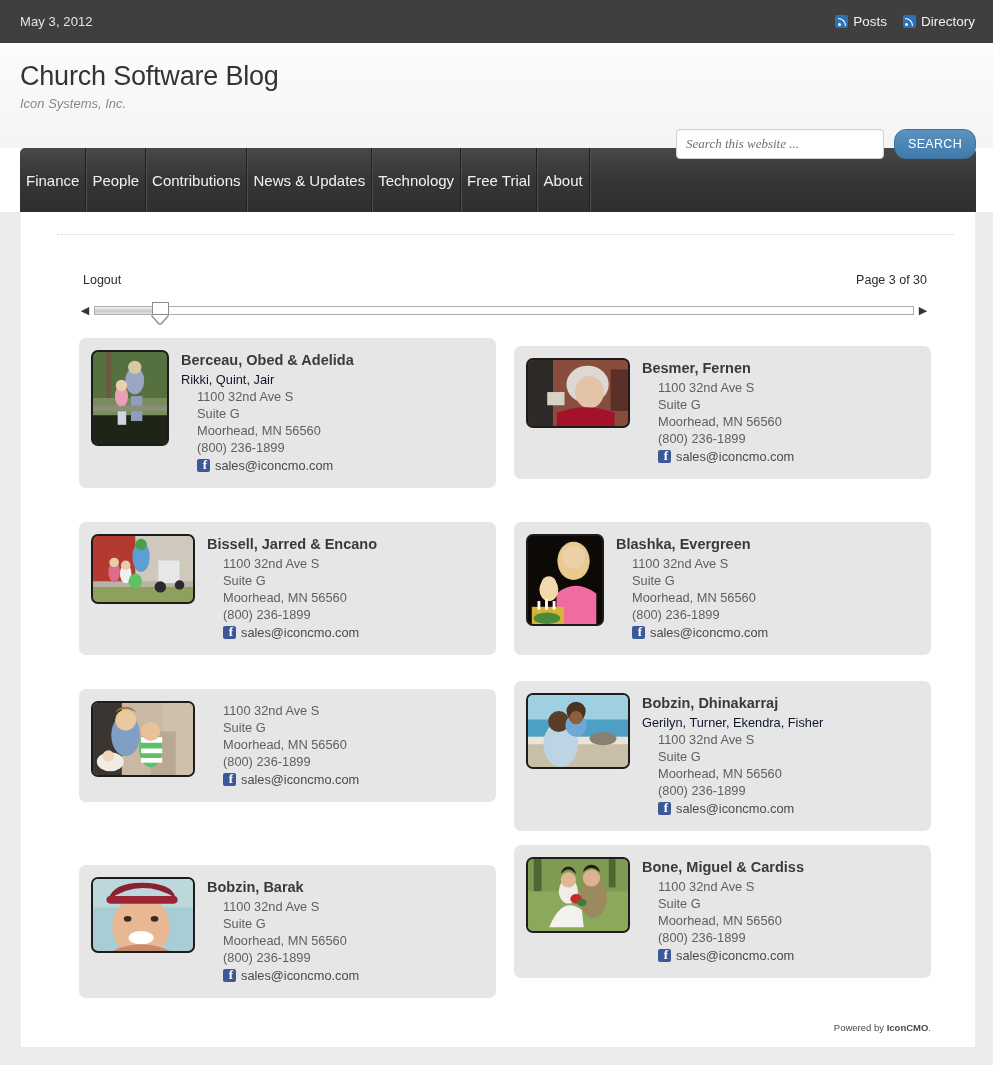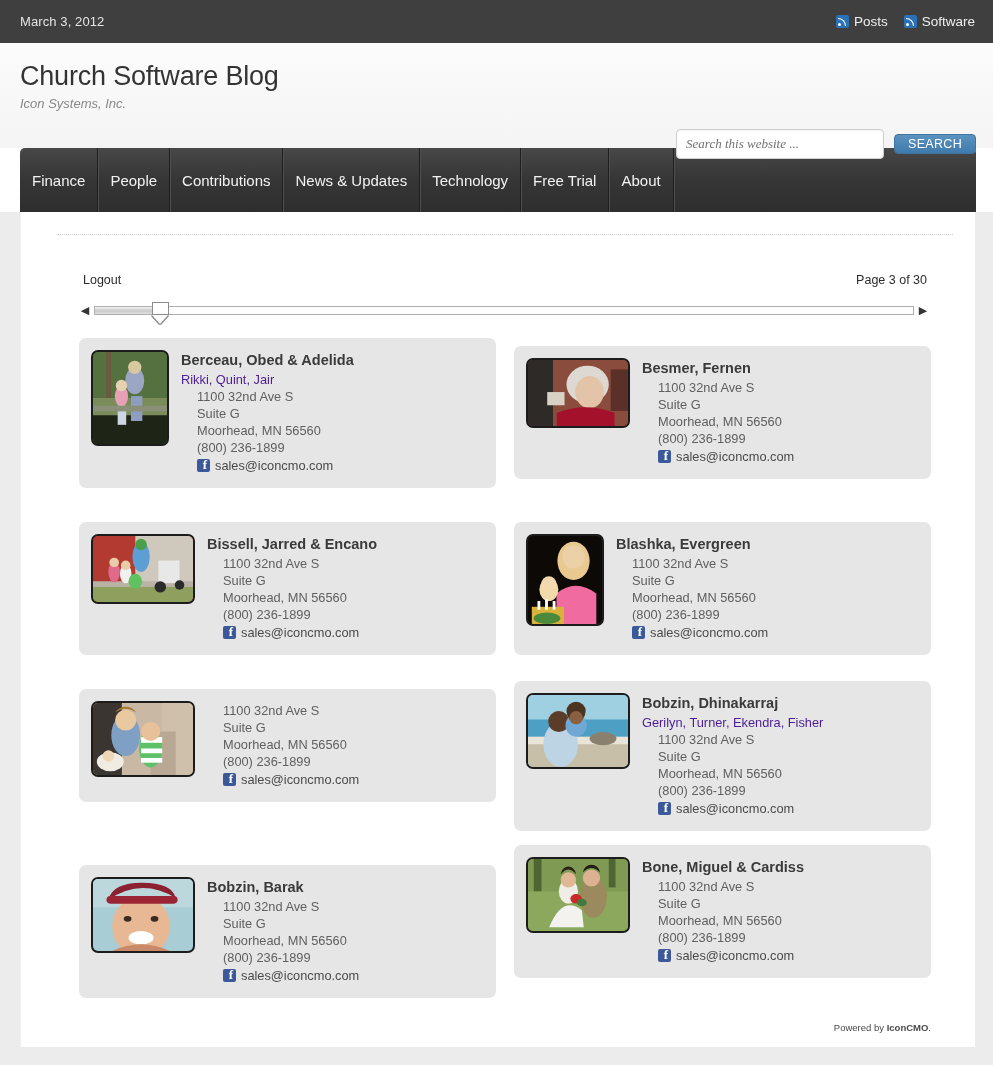--- a/index.html
+++ b/index.html
@@ -68,39 +68,39 @@
     width: 208px; height: 30px;
     border: 1px solid #cfcfcf; border-radius: 4px;
     background: #fff;
     padding: 0 9px; font-size: 13px; font-style: italic;
     font-family: "Liberation Serif", serif;
     color: #555; outline: none;
     box-shadow: inset 0 1px 2px rgba(0,0,0,.05);
   }
   .search-input::placeholder { color: #707070; font-style: italic; }
   .search-button {
-    height: 20px; padding: 0 13px;
-    border: 1px solid #3f739e; border-radius: 4px;
+    height: 30px; padding: 0 13px;
+    border: 1px solid #3f739e; border-radius: 12px;
     background: linear-gradient(to bottom, #5b93bf 0%, #3f7aac 100%);
     color: #fff; font-size: 12.5px; letter-spacing: .3px;
     cursor: pointer; font-family: "Liberation Sans", sans-serif;
   }
 
   
   .navwrap { padding: 0 17px 0 20px; background: #fff; }
   .nav {
     display: flex;
     background: linear-gradient(to bottom, #484848 0%, #363636 48%, #2e2e2e 100%);
     border-radius: 5px 5px 0 0;
     height: 64px;
     overflow: hidden;
   }
   .nav-item {
     display: flex; align-items: center; justify-content: center;
-    padding: 0 12px; height: 64px;
+    padding: 0 6px; height: 64px;
     color: #f2f2f2; font-size: 15px; text-decoration: none;
     border-right: 1px solid #1f1f1f;
     box-shadow: 1px 0 0 #4f4f4f inset;
     white-space: nowrap;
   }
   .nav-item:first-child { box-shadow: none; }
   .nav-filler { flex: 1; border-right: none; }
 
   
   .content {
@@ -197,21 +197,21 @@
   .photo.wide { width: 104px; height: 70px; }
   .photo.tall { width: 78px; height: 96px; }
   .photo svg { display: block; width: 100%; height: 100%; }
 
   .info { flex: 1; min-width: 0; padding-top: 1px; }
   .member-name {
     font-size: 14.5px; font-weight: bold; color: #3a3a3a;
     line-height: 19px; margin: 0 0 1px 0;
   }
   .member-children {
-    font-size: 12.8px; color: #4c1d95; line-height: 17px; margin: 0;
+    font-size: 12.8px; color: #0f172a; line-height: 17px; margin: 0;
   }
   .addr-line {
     font-size: 12.8px; color: #5f5f5f; line-height: 17px;
     margin: 0 0 0 16px;
   }
   .email-row {
     display: flex; align-items: center; gap: 5px;
     margin-left: 16px; margin-top: 1px;
   }
   .fb-icon {
@@ -235,29 +235,29 @@
     font-size: 9.5px; color: #4a4a4a;
     margin: 24px 22px 0 0;
     padding-bottom: 14px;
   }
   .powered b { font-weight: bold; }
 </style>
 </head>
 <body>
 
 <div class="topbar">
-  <span class="date">March 3, 2012</span>
+  <span class="date">May 3, 2012</span>
   <div class="feeds">
     <a class="feed-link" href="#">
       <span class="rss-icon"></span>
       <span>Posts</span>
     </a>
     <a class="feed-link" href="#">
       <span class="rss-icon"></span>
-      <span>Software</span>
+      <span>Directory</span>
     </a>
   </div>
 </div>
 
 <div class="site-header">
   <h1 class="site-title">Church Software Blog</h1>
   <p class="site-tagline">Icon Systems, Inc.</p>
   <div class="search-form">
     <input class="search-input" type="text" placeholder="Search this website ..." style="">
     <button class="search-button">SEARCH</button>

